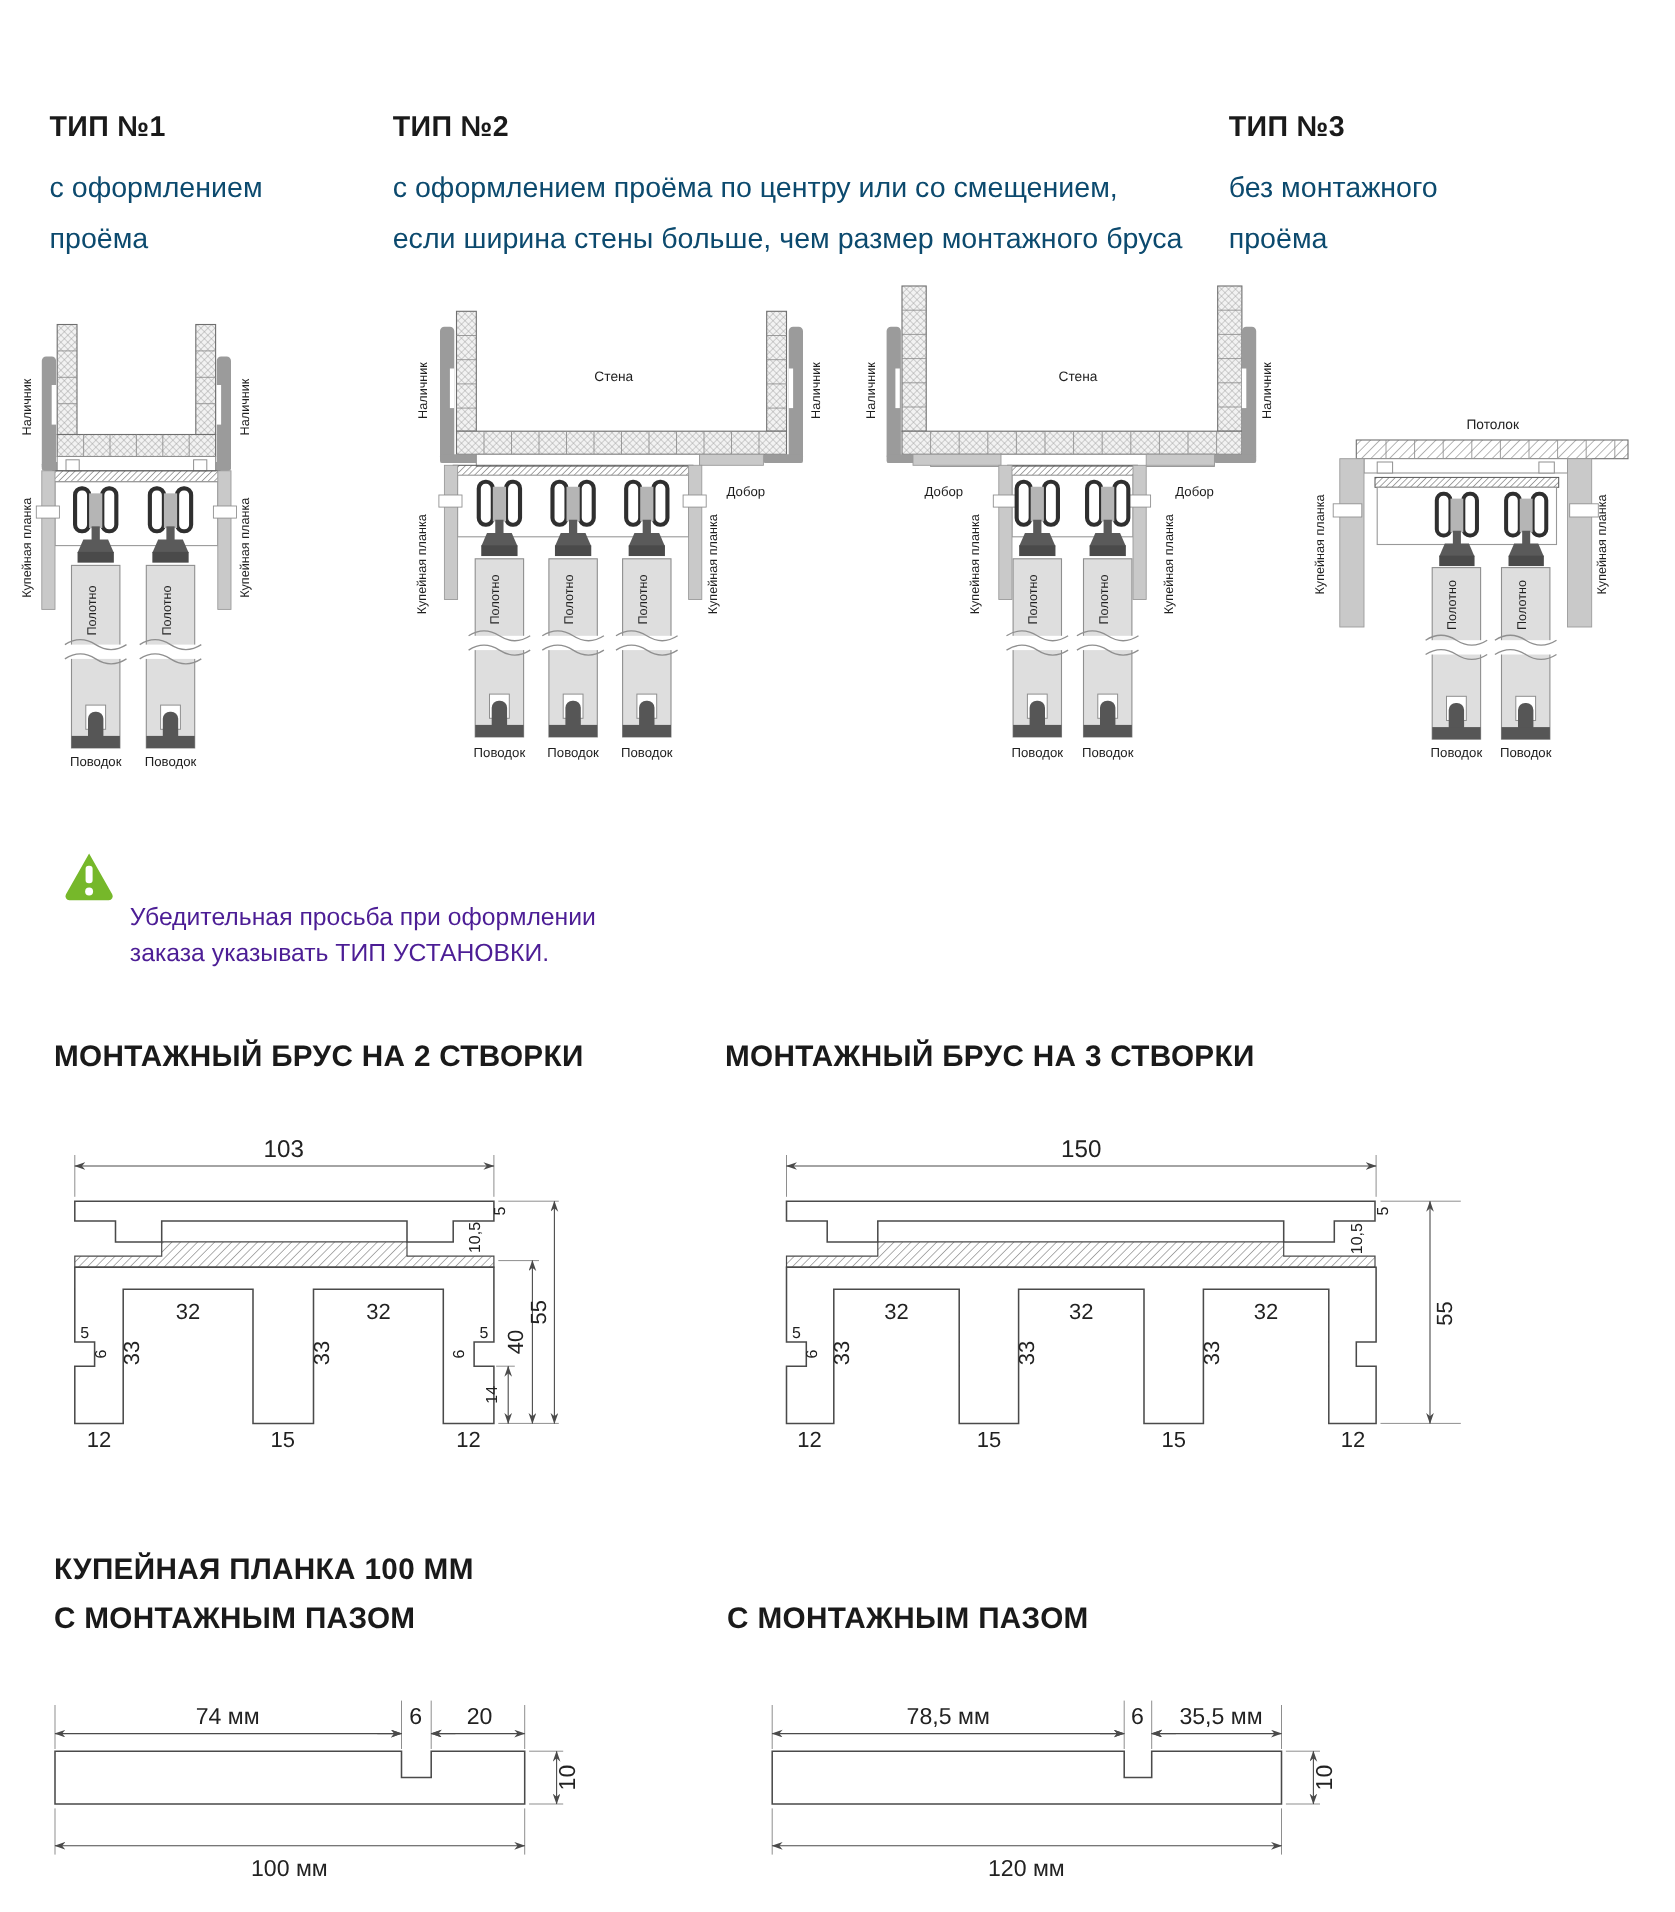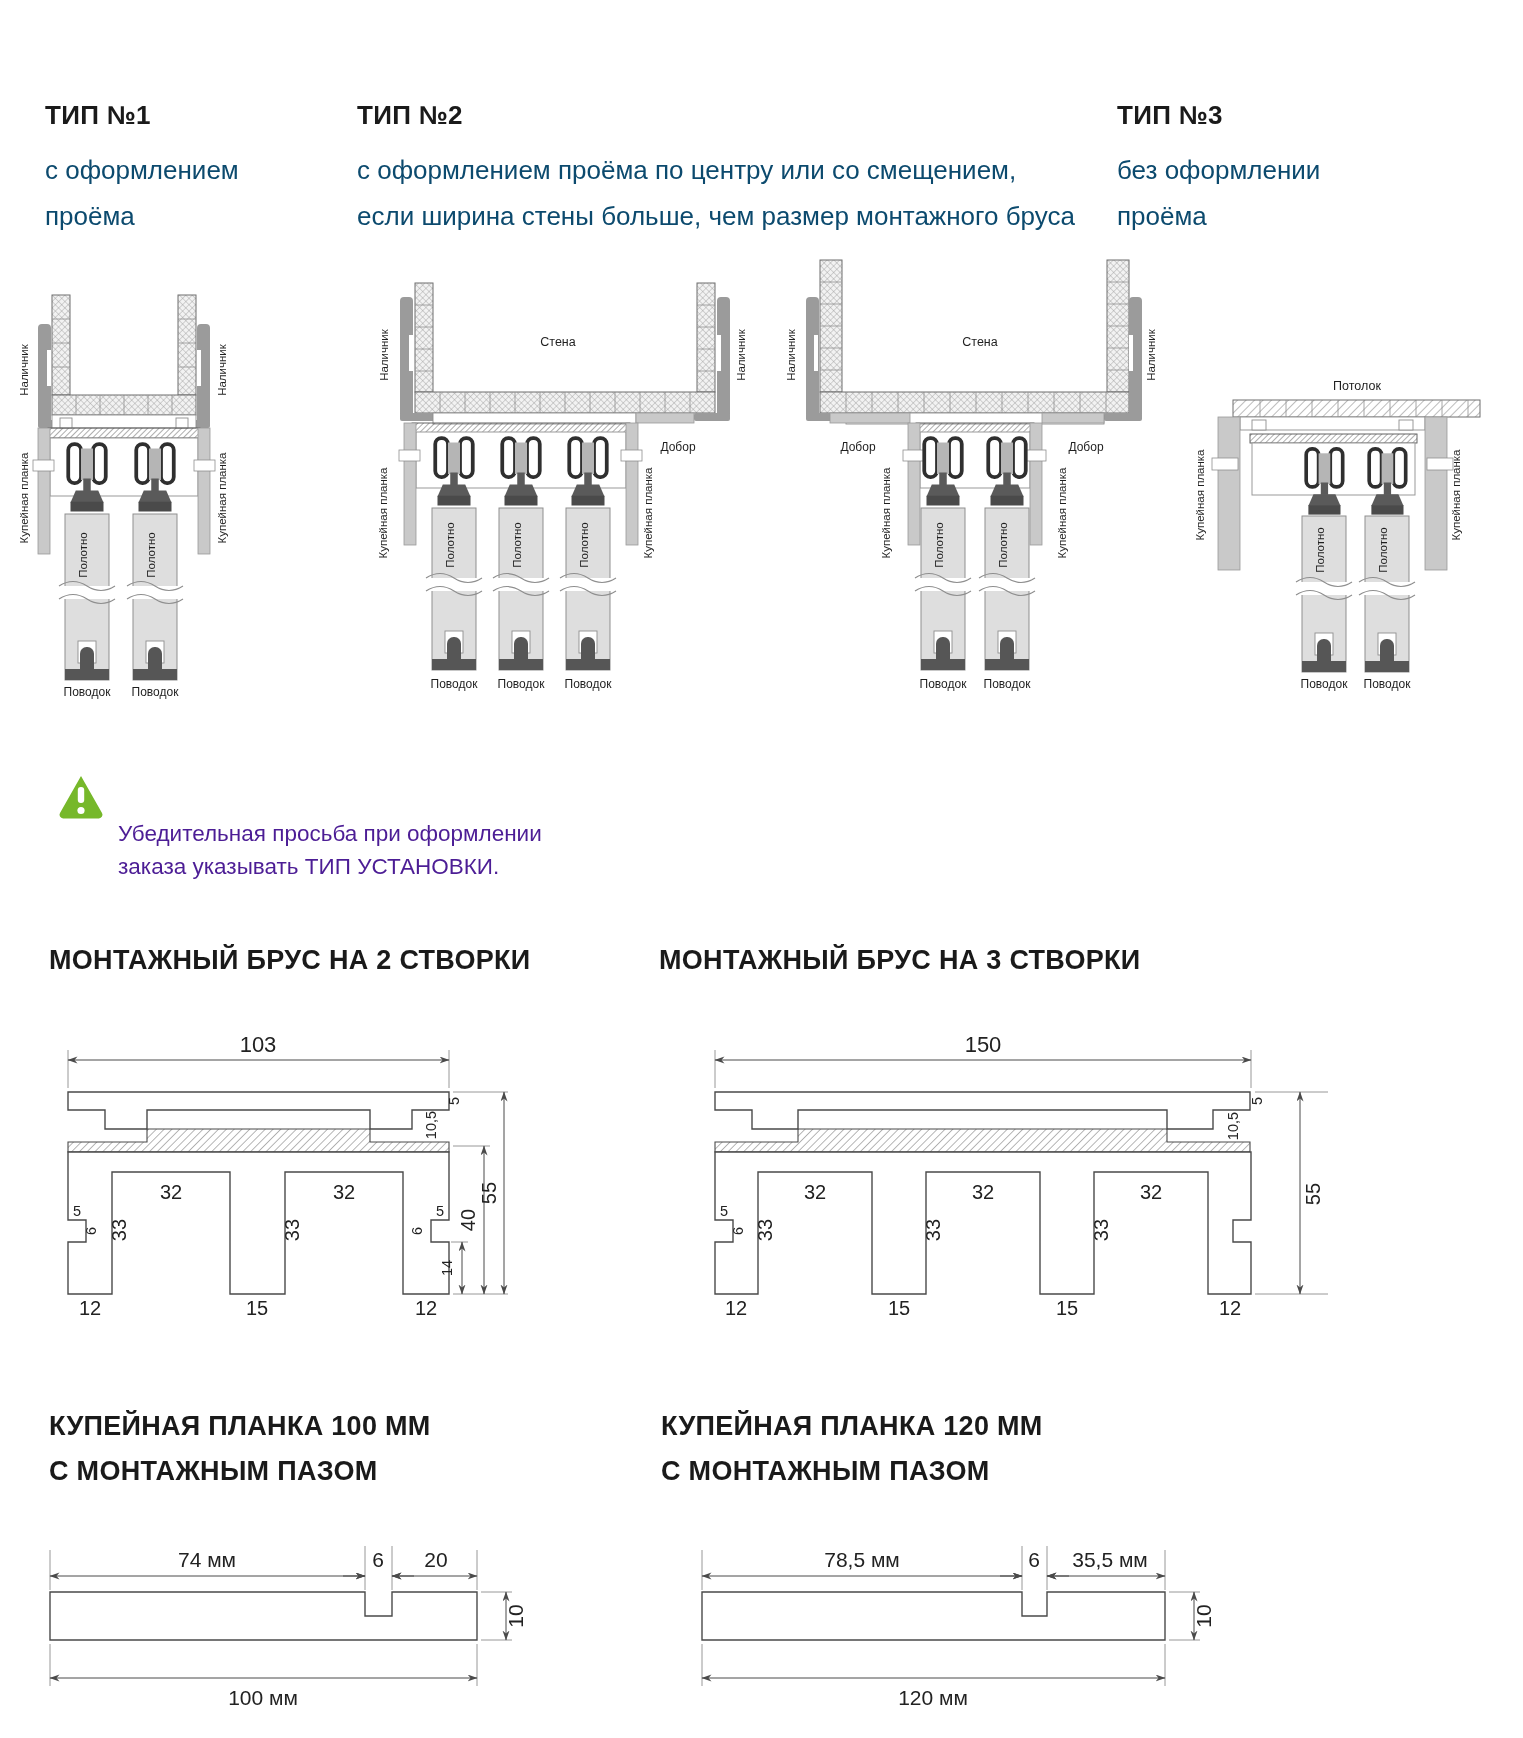--- a/index.html
+++ b/index.html
@@ -86,21 +86,21 @@
   <div class="abs type" style="left:45px;top:100px">
     <h3>ТИП №1</h3>
     <p><span>с оформлением</span><br><span>проёма</span></p>
   </div>
   <div class="abs type" style="left:357px;top:100px">
     <h3>ТИП №2</h3>
     <p><span>с оформлением проёма по центру или со смещением,</span><br><span>если ширина стены больше, чем размер монтажного бруса</span></p>
   </div>
   <div class="abs type" style="left:1117px;top:100px">
     <h3>ТИП №3</h3>
-    <p><span>без оформлении</span><br><span>проёма</span></p>
+    <p><span>без монтажного</span><br><span>проёма</span></p>
   </div>
 
   <svg style="left:14px;top:250px" width="230" height="450" viewBox="0 0 230 450">
     <g>
       <rect class="wall" x="38" y="45" width="18" height="100"></rect>
       <rect class="wall" x="164" y="45" width="18" height="100"></rect>
       <rect class="wall" x="38" y="145" width="144" height="20"></rect>
       <path class="joint" d="M38,69 h18 M38,93 h18 M38,117 h18 M164,69 h18 M164,93 h18 M164,117 h18 M62,145 v20 M86,145 v20 M110,145 v20 M134,145 v20 M158,145 v20"></path>
     </g>
     <g class="casing">
@@ -330,21 +330,21 @@
     <text class="dim" transform="rotate(-90 468 232)" x="468" y="232">33</text>
     <text class="dimS" x="84" y="218">5</text>
     <text class="dimS" transform="rotate(-90 103 233)" x="103" y="233">6</text>
     <text class="dim" x="96" y="317">12</text>
     <text class="dim" x="259" y="317">15</text>
     <text class="dim" x="427" y="317">15</text>
     <text class="dim" x="590" y="317">12</text>
   </svg>
 
   <h2 class="abs sec-title" style="left:45px;top:1400px"><span>КУПЕЙНАЯ ПЛАНКА 100 ММ</span><br><span>С МОНТАЖНЫМ ПАЗОМ</span></h2>
-  <h2 class="abs sec-title" style="left:657px;top:1400px"><span>КУПЕЙНАЯ ПЛАНКА 120 ММ</span><br><span>С МОНТАЖНЫМ ПАЗОМ</span></h2>
+  <h2 class="abs sec-title" style="left:657px;top:1400px"><br><span>С МОНТАЖНЫМ ПАЗОМ</span></h2>
 
   <svg style="left:40px;top:1490px" width="520" height="230" viewBox="0 0 520 230">
     <path class="profile" d="M10,102 H325 V126 H352 V102 H437 V150 H10 Z"></path>
     <path class="ext" d="M10,60 V100 M325,56 V100 M352,56 V100 M437,60 V100"></path>
     <line class="dimline" x1="10" y1="86" x2="325" y2="86" marker-start="url(#as)" marker-end="url(#ae)"></line>
     <line class="dimline" x1="303" y1="86" x2="325" y2="86" marker-end="url(#ae)"></line>
     <line class="dimline" x1="352" y1="86" x2="374" y2="86" marker-start="url(#as)"></line>
     <line class="dimline" x1="352" y1="86" x2="437" y2="86" marker-start="url(#as)" marker-end="url(#ae)"></line>
     <text class="dimL" x="167" y="77">74 мм</text>
     <text class="dimL" x="338" y="77">6</text>

